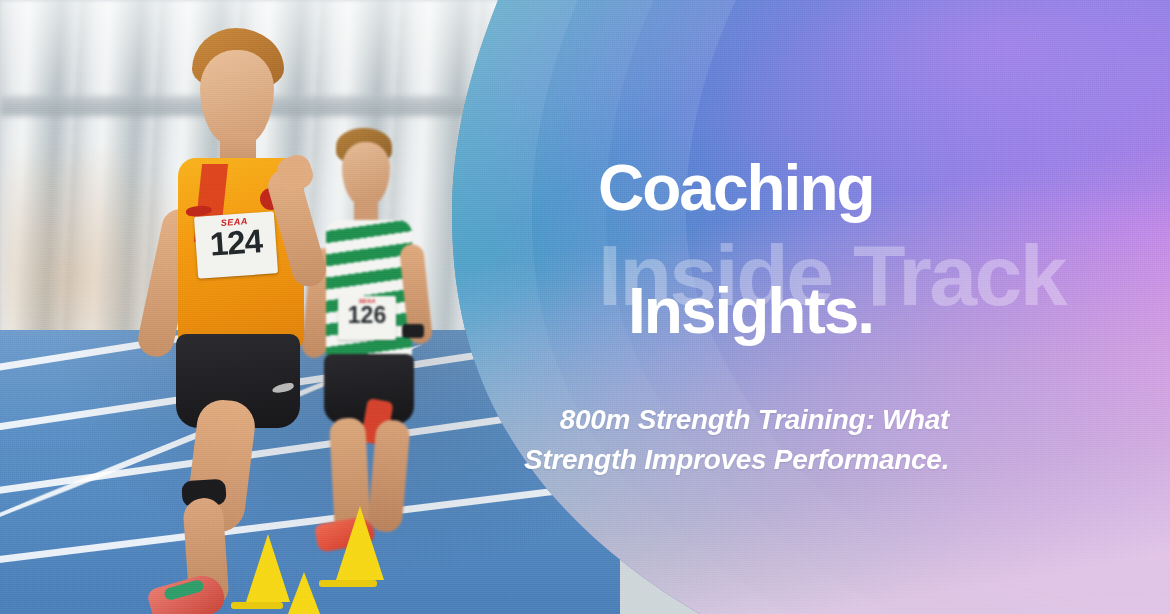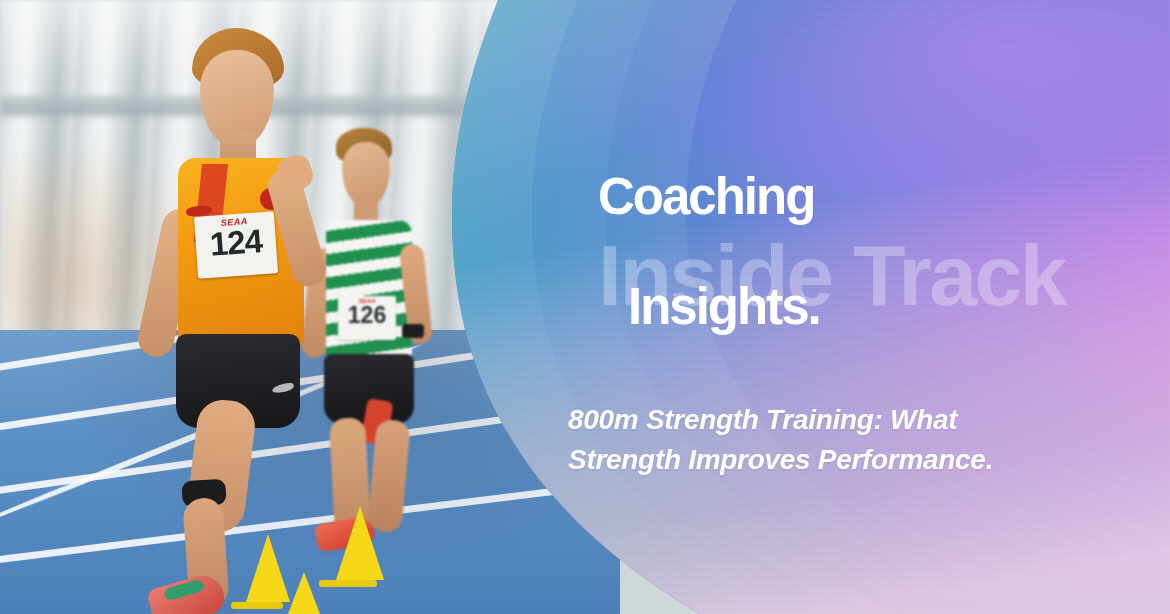--- a/index.html
+++ b/index.html
@@ -261,38 +261,39 @@
   .ghost-title {
     position:absolute; left:598px; top:232px;
     font-size:86px; font-weight:bold;
     letter-spacing:-2.5px;
     color:rgba(255,255,255,.30);
     line-height:1;
     white-space:nowrap;
     font-stretch:condensed;
   }
   .headline {
-    position:absolute; left:598px; top:171px;
+    position:absolute; left:598px; top:156px;
     color:#ffffff;
-    font-size:51px; font-weight:bold;
+    font-size:64px; font-weight:bold;
     letter-spacing:-2px;
     line-height:1.03;
     white-space:nowrap;
   }
   .headline .l1 { display:block; }
   .headline .l2 { display:block; margin-left:30px; margin-top:57px; }
 
   .subtitle {
-    position:absolute; left:568px; top:400px;
+    position:absolute; left:524px; top:400px;
     color:#ffffff;
     font-size:28px; font-weight:bold; font-style:italic;
     line-height:1.42;
     letter-spacing:-.3px;
     max-width:520px;
     text-shadow:0 1px 2px rgba(0,0,0,.10);
+    text-align:right;
   }
   .subtitle span { display:block; }
 </style>
 </head>
 <body>
 
 <div id="banner">
 
   <div class="photo-layer">
     <div class="stadium-bg"></div>

